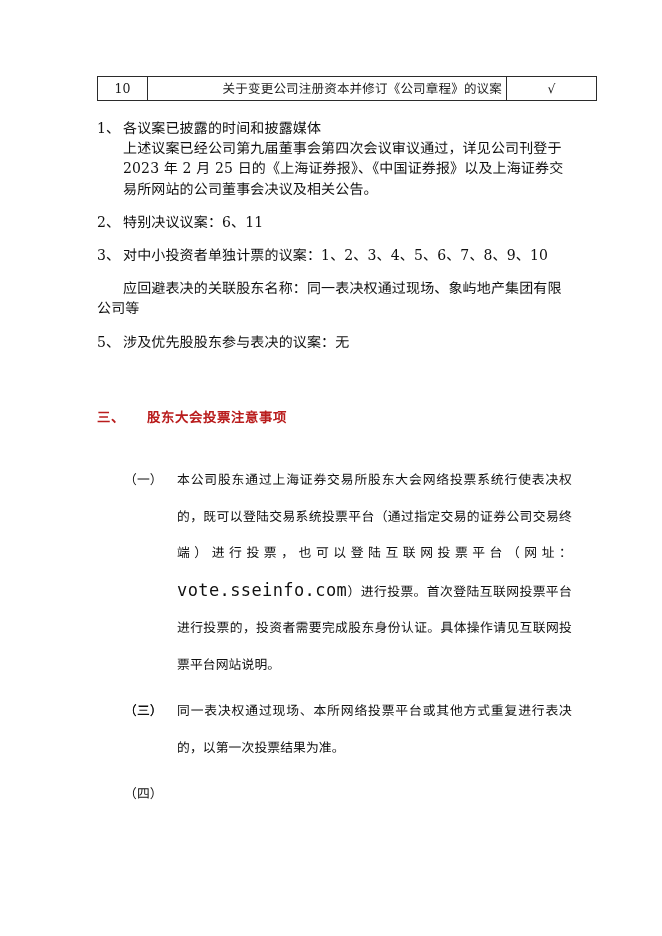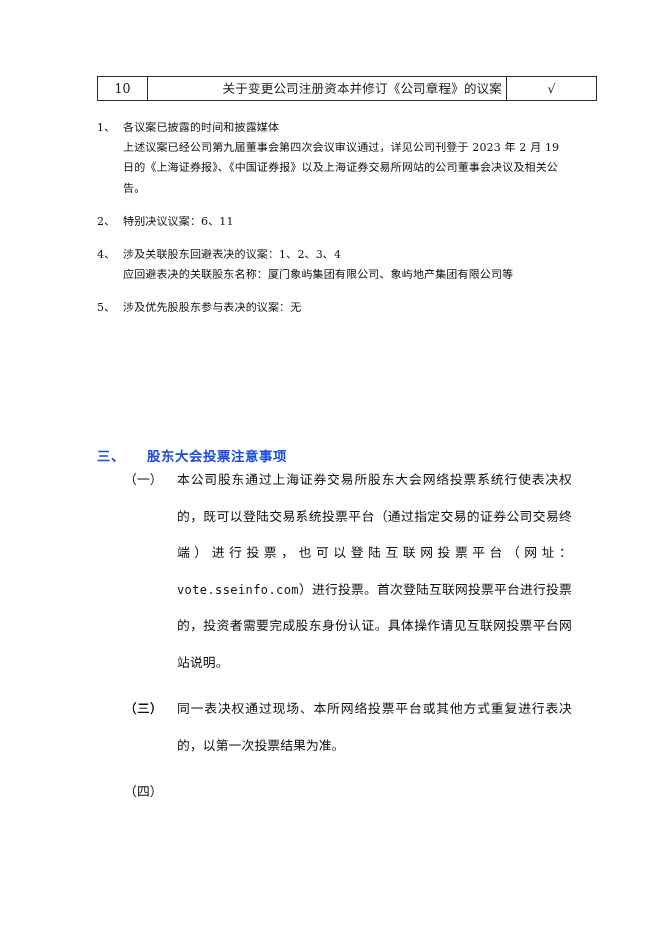--- a/index.html
+++ b/index.html
@@ -63,21 +63,21 @@
 
   
   .list-block {
     position: absolute;
     left: 97px;
     top: 118px;
     width: 472px;
   }
   .num-item {
     position: relative;
-    font-size: 11px;
+    font-size: 14px;
     line-height: 20.2px;
     margin-bottom: 13px;
     letter-spacing: 0.15px;
   }
   .num-item:last-child { margin-bottom: 0; }
 
   .ni-head {
     display: block;
     white-space: nowrap;
   }
@@ -96,23 +96,22 @@
   }
 
   
   .section-heading {
     position: absolute;
     left: 97px;
     top: 406px;
     font-size: 13.4px;
     font-weight: bold;
     letter-spacing: 0.6px;
-    color: #1d4ed8;
+    color: #b91c1c;
     white-space: nowrap;
-    margin-top: 39px;
   }
   .sh-marker {
     display: inline-block;
     width: 50px;
   }
 
   
   .para-block {
     position: absolute;
     left: 124px;
@@ -133,21 +132,21 @@
   .lt-marker {
     position: absolute;
     left: 0;
     top: 0;
     width: 53px;
     font-size: 12.8px;
     line-height: 36.5px;
   }
   .url-latin {
     font-family: "DejaVu Sans Mono", "Liberation Mono", monospace;
-    font-size: 12px;
+    font-size: 17px;
     letter-spacing: 0.4px;
   }
 </style>
 </head>
 <body>
 
 <div class="page">
 
   <table class="proposal-table">
     <tbody>
@@ -158,35 +157,37 @@
       </tr>
     </tbody>
   </table>
 
   <div class="list-block">
 
     <div class="num-item">
       <span class="ni-head">
         <span class="ni-marker">1、</span><span>各议案已披露的时间和披露媒体</span>
       </span>
-      <span class="ni-sub">上述议案已经公司第九届董事会第四次会议审议通过，详见公司刊登于 2023 年 2 月 19 日的《上海证券报》、《中国证券报》以及上海证券交易所网站的公司董事会决议及相关公告。</span>
+      <span class="ni-sub">上述议案已经公司第九届董事会第四次会议审议通过，详见公司刊登于 2023 年 2 月 25 日的《上海证券报》、《中国证券报》以及上海证券交易所网站的公司董事会决议及相关公告。</span>
     </div>
 
     <div class="num-item">
       <span class="ni-head">
         <span class="ni-marker">2、</span><span>特别决议议案：6、11</span>
       </span>
     </div>
 
-
-    <div class="num-item">
-      <span class="ni-head">
-        <span class="ni-marker">4、</span><span>涉及关联股东回避表决的议案：1、2、3、4</span>
-      </span>
-      <span class="ni-sub hang">应回避表决的关联股东名称：厦门象屿集团有限公司、象屿地产集团有限公司等</span>
+    <div class="num-item">
+      <span class="ni-head">
+        <span class="ni-marker">3、</span><span>对中小投资者单独计票的议案：1、2、3、4、5、6、7、8、9、10</span>
+      </span>
+    </div>
+
+    <div class="num-item">
+      <span class="ni-sub hang">应回避表决的关联股东名称：同一表决权通过现场、象屿地产集团有限公司等</span>
     </div>
 
     <div class="num-item">
       <span class="ni-head">
         <span class="ni-marker">5、</span><span>涉及优先股股东参与表决的议案：无</span>
       </span>
     </div>
 
   </div>
 

